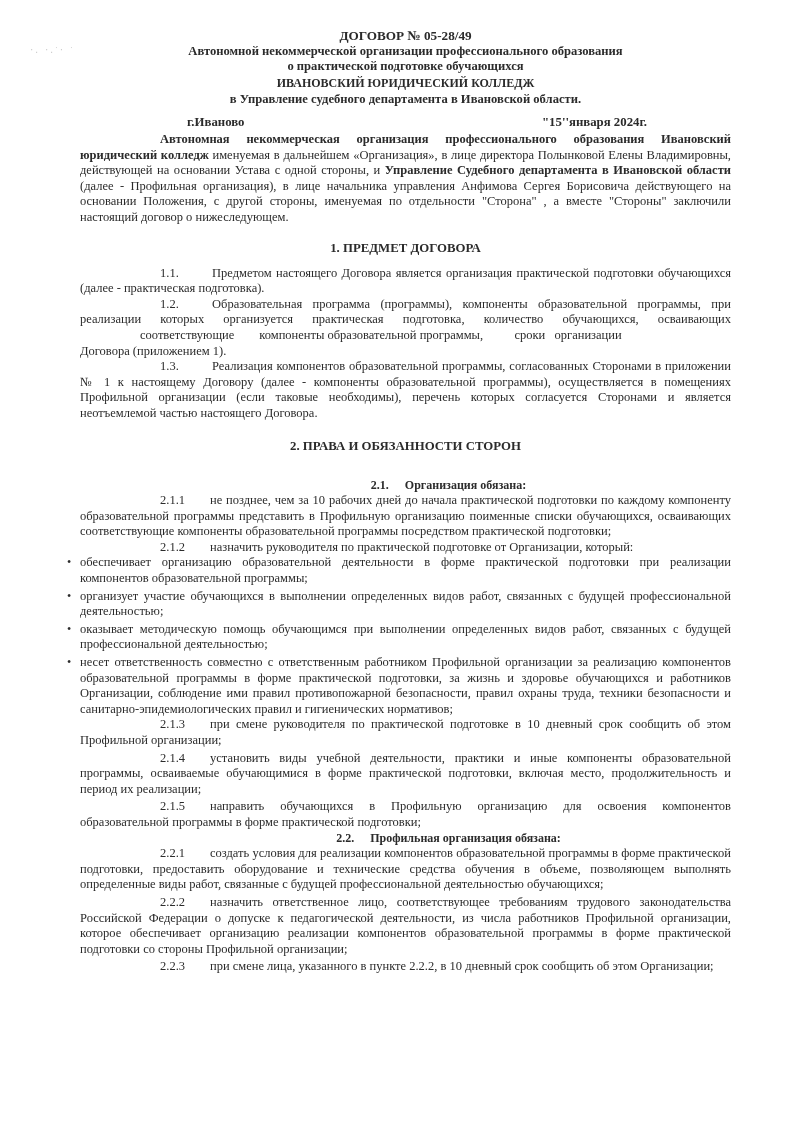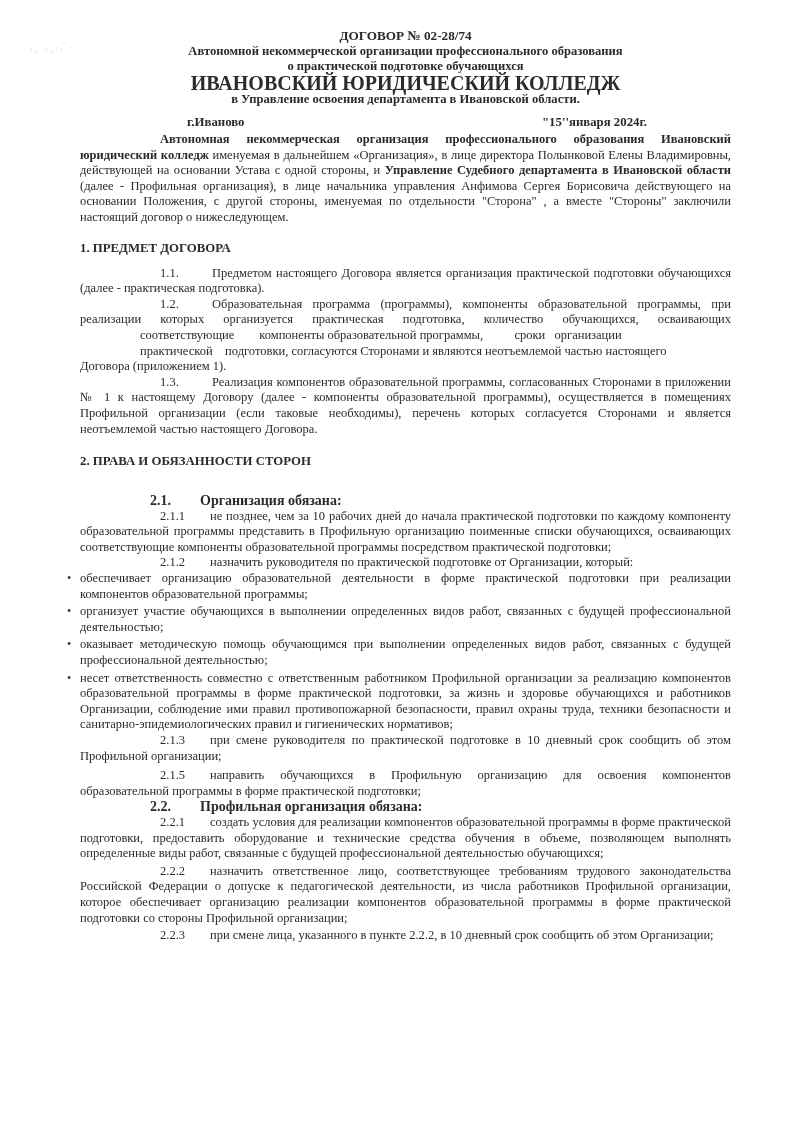--- a/index.html
+++ b/index.html
@@ -8,77 +8,76 @@
       font-family: "Liberation Serif", "DejaVu Serif", serif;
       color: #2b2b2b;
     }
     .page { position: absolute; left: 80px; top: 0; width: 651px; }
     .scan-mark {
       position: absolute; left: 30px; top: 44px; font-size: 10px; color: #c8c8c8;
       letter-spacing: 2px; font-family: Liberation Sans, sans-serif;
     }
     .hdr { text-align: center; font-weight: bold; font-size: 12.6px; line-height: 15.5px; }
     .hdr.t1 { margin-top: 28px; font-size: 13.2px; }
-    .hdr.big { font-size: 20px; line-height: 17px; }
+    .hdr.big { font-size: 12px; line-height: 17px; }
     .place-date {
       position: relative; height: 16px; margin-top: 8px; font-weight: bold; font-size: 12.8px;
     }
     .place-date .city { position: absolute; left: 107px; top: 0; }
     .place-date .date { position: absolute; left: 462px; top: 0; }
     p { margin: 0; }
     .para {
       font-size: 12.5px; line-height: 15.6px; text-align: justify; text-align-last: left;
     }
     .indent { text-indent: 80px; }
     .intro { margin-top: 1px; }
     .sec-title {
-      text-align: left; font-weight: bold; font-size: 12.8px; line-height: 16px;
+      text-align: center; font-weight: bold; font-size: 12.8px; line-height: 16px;
       margin-top: 14px; margin-bottom: 10px;
     }
     .num { display: inline-block; text-indent: 0; }
     .n1 { width: 52px; }
     .n2 { width: 50px; }
     .b { font-weight: bold; }
     .bul { position: relative; padding-left: 0; }
     .bul .dot {
       position: absolute; left: -13px; top: 0; font-size: 12px; line-height: 15.6px;
     }
-    .head-line { font-weight: bold; font-size: 14px; line-height: 15.6px; text-indent: 70px; }
+    .head-line { font-weight: bold; font-size: 12px; line-height: 15.6px; text-indent: 70px; text-align: center; }
     .head-line .num { width: 50px; }
     .gap-s { height: 2px; }
   </style>
 </head>
 <body>
 
 <div class="scan-mark">·. ·.ˑ· ˑ</div>
 
 <div class="page">
 
   <div>
-    <div class="hdr t1">ДОГОВОР № 02-28/74</div>
+    <div class="hdr t1">ДОГОВОР № 05-28/49</div>
     <div class="hdr">Автономной некоммерческой организации профессионального образования</div>
     <div class="hdr">о практической подготовке обучающихся</div>
     <div class="hdr big">ИВАНОВСКИЙ ЮРИДИЧЕСКИЙ КОЛЛЕДЖ</div>
-    <div class="hdr">в Управление освоения департамента в Ивановской области.</div>
+    <div class="hdr">в Управление судебного департамента в Ивановской области.</div>
   </div>
 
   <div class="place-date">
     <span class="city">г.Иваново</span>
     <span class="date">"15''января 2024г.</span>
   </div>
 
   <p class="para indent intro"><span class="b">Автономная некоммерческая организация профессионального образования Ивановский юридический колледж</span><span> именуемая в дальнейшем «Организация», в лице директора Полынковой Елены Владимировны, действующей на основании Устава с одной стороны, и </span><span class="b">Управление Судебного департамента в Ивановской области</span><span> (далее - Профильная организация), в лице начальника управления Анфимова Сергея Борисовича действующего на основании Положения, с другой стороны, именуемая по отдельности "Сторона" , а вместе "Стороны" заключили настоящий договор о нижеследующем.</span></p>
 
   <div class="sec-title">1. ПРЕДМЕТ ДОГОВОРА</div>
 
   <p class="para indent"><span class="num n1">1.1.</span><span>Предметом настоящего Договора является организация практической подготовки обучающихся (далее - практическая подготовка).</span></p>
 
   <p class="para indent" style="text-align-last: justify;"><span class="num n1">1.2.</span><span>Образовательная программа (программы), компоненты образовательной программы, при реализации которых организуется практическая подготовка, количество обучающихся,     осваивающих</span></p>
   <p class="para" style="padding-left:60px; white-space:pre;">соответствующие        компоненты образовательной программы,          сроки   организации</p>
-  <p class="para" style="padding-left:60px; white-space:pre;">практической    подготовки, согласуются Сторонами и являются неотъемлемой частью настоящего</p>
   <p class="para">Договора (приложением 1).</p>
 
   <p class="para indent"><span class="num n1">1.3.</span><span>Реализация компонентов образовательной программы, согласованных Сторонами в приложении № 1 к настоящему Договору (далее - компоненты образовательной программы), осуществляется в помещениях Профильной организации (если таковые необходимы), перечень которых согласуется Сторонами и является неотъемлемой частью настоящего Договора.</span></p>
 
   <div class="sec-title" style="margin-top:16px; margin-bottom:24px;">2. ПРАВА И ОБЯЗАННОСТИ СТОРОН</div>
 
   <p class="head-line"><span class="num">2.1.</span><span>Организация обязана:</span></p>
 
   <p class="para indent"><span class="num n2">2.1.1</span><span>не позднее, чем за 10 рабочих дней до начала практической подготовки по каждому компоненту образовательной программы представить в Профильную организацию поименные списки обучающихся, осваивающих соответствующие компоненты образовательной программы посредством практической подготовки;</span></p>
   <p class="para indent"><span class="num n2">2.1.2</span><span>назначить руководителя по практической подготовке от Организации, который:</span></p>
@@ -88,20 +87,21 @@
     <div class="gap-s"></div>
     <p class="para bul"><span class="dot">•</span><span>организует участие обучающихся в выполнении определенных видов работ, связанных с будущей профессиональной деятельностью;</span></p>
     <div class="gap-s"></div>
     <p class="para bul"><span class="dot">•</span><span>оказывает методическую помощь обучающимся при выполнении определенных видов работ, связанных с будущей профессиональной деятельностью;</span></p>
     <div class="gap-s"></div>
     <p class="para bul"><span class="dot">•</span><span>несет ответственность совместно с ответственным работником Профильной организации за реализацию компонентов образовательной программы в форме практической подготовки, за жизнь и здоровье обучающихся и работников Организации, соблюдение ими правил противопожарной безопасности, правил охраны труда, техники безопасности и санитарно-эпидемиологических правил и гигиенических нормативов;</span></p>
   </div>
 
   <p class="para indent"><span class="num n2">2.1.3</span><span>при смене руководителя по практической подготовке в    10 дневный срок сообщить об этом Профильной организации;</span></p>
   <div class="gap-s"></div>
+  <p class="para indent"><span class="num n2">2.1.4</span><span>установить виды учебной деятельности, практики и иные компоненты образовательной программы, осваиваемые обучающимися в форме практической подготовки, включая место, продолжительность и период их реализации;</span></p>
   <div class="gap-s"></div>
   <p class="para indent"><span class="num n2">2.1.5</span><span>направить обучающихся в Профильную организацию для освоения компонентов образовательной программы в форме практической подготовки;</span></p>
 
   <p class="head-line"><span class="num">2.2.</span><span>Профильная организация обязана:</span></p>
 
   <p class="para indent"><span class="num n2">2.2.1</span><span>создать условия для реализации компонентов образовательной программы в форме практической подготовки, предоставить оборудование и технические средства обучения в объеме, позволяющем выполнять определенные виды работ, связанные с будущей профессиональной деятельностью обучающихся;</span></p>
   <div class="gap-s"></div>
   <p class="para indent"><span class="num n2">2.2.2</span><span>назначить ответственное лицо, соответствующее требованиям трудового законодательства Российской Федерации о допуске к педагогической деятельности, из числа работников Профильной организации, которое обеспечивает организацию реализации компонентов образовательной программы в форме практической подготовки со стороны Профильной организации;</span></p>
   <div class="gap-s"></div>
   <p class="para indent"><span class="num n2">2.2.3</span><span>при смене лица, указанного в пункте 2.2.2, в 10 дневный срок сообщить об этом Организации;</span></p>

